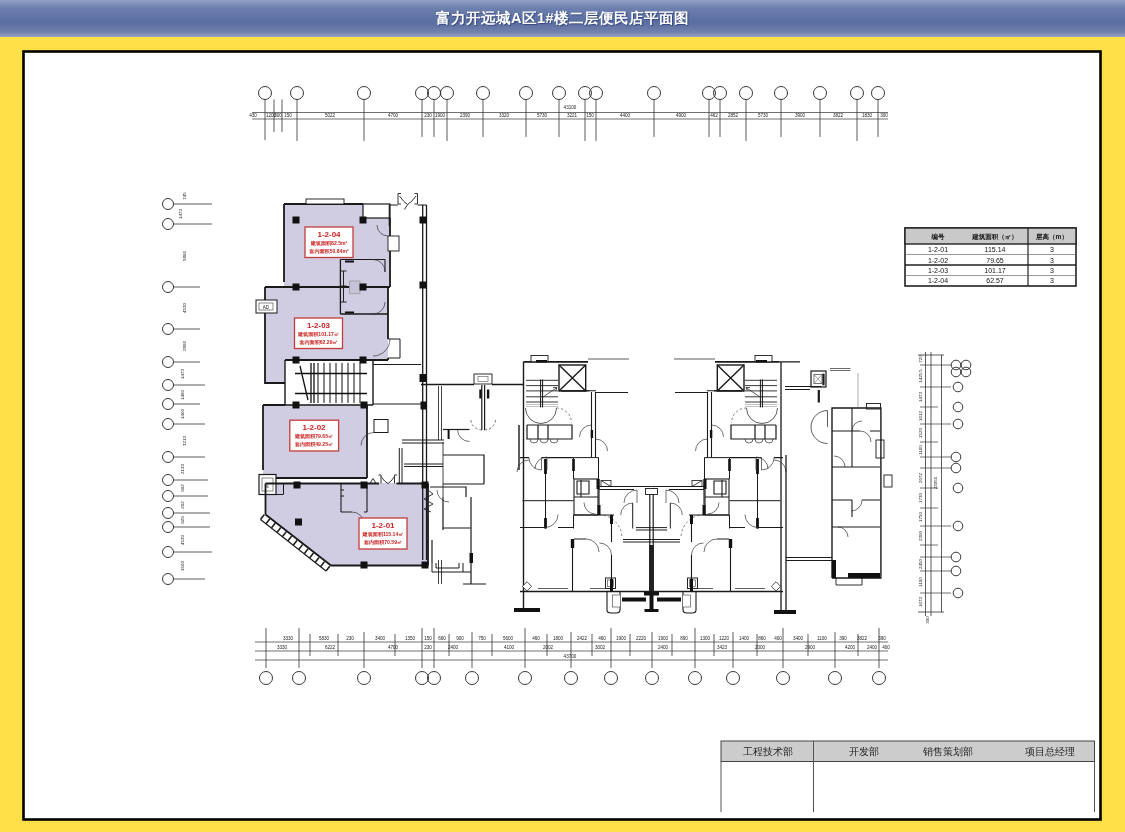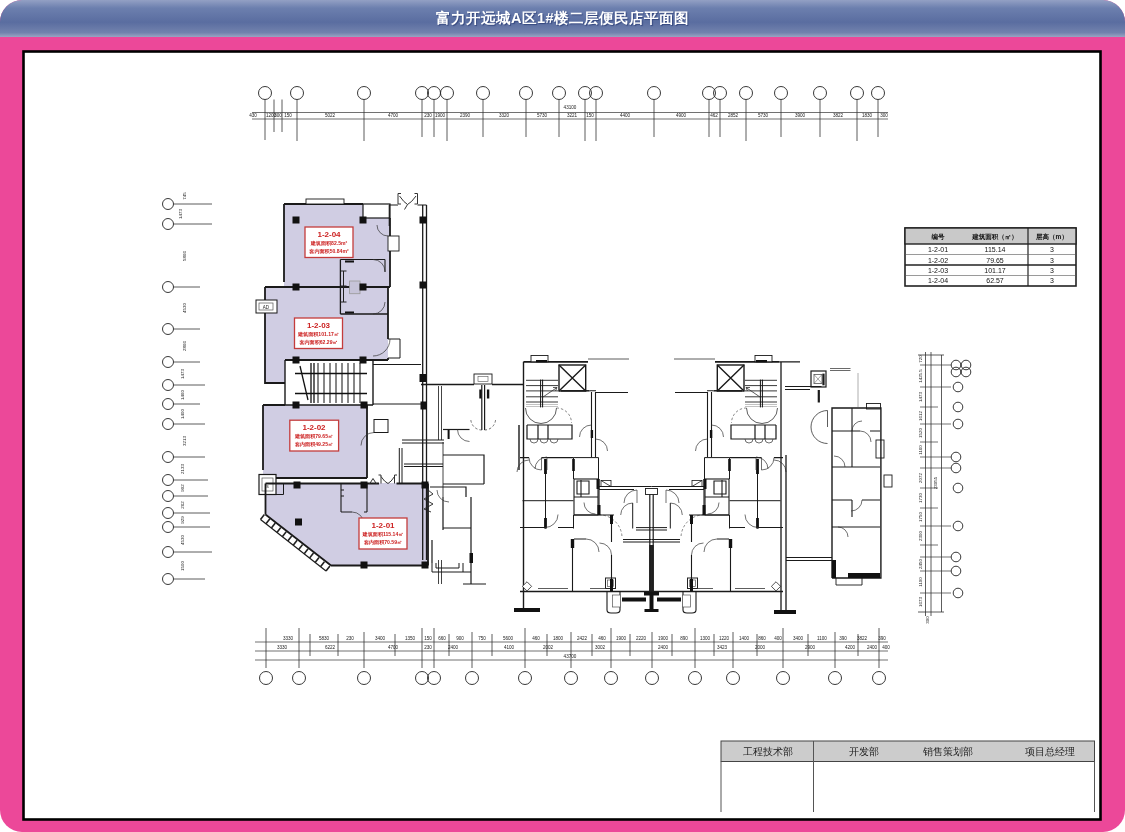--- a/index.html
+++ b/index.html
@@ -1,17 +1,17 @@
 <!DOCTYPE html>
 <html><head>
 <meta charset="utf-8">
 <style>
 html,body{margin:0;padding:0;background:#fff;}
-#page{position:relative;width:1125px;height:832px;background:#ec4899;overflow:hidden;
-  font-family:"Liberation Sans",sans-serif;border-radius:22px;}
+#page{position:relative;width:1125px;height:832px;background:#fde047;overflow:hidden;
+  font-family:"Liberation Sans",sans-serif;}
 #hdr{position:absolute;left:0;top:0;width:1125px;height:37px;
   background:linear-gradient(to bottom,#93a0c4 0%,#6c7fae 22%,#5a6da0 60%,#7282ad 88%,#99a4c2 100%);
   text-align:center;}
 #hdr span{display:inline-block;margin-top:9px;font-size:14.5px;font-weight:bold;color:#ffffff;letter-spacing:0.5px;
   text-shadow:1px 1px 1px #35477e;}
 svg{position:absolute;left:0;top:0;}
 text{font-family:"Liberation Sans",sans-serif;}
 </style>
 </head>
 <body>

